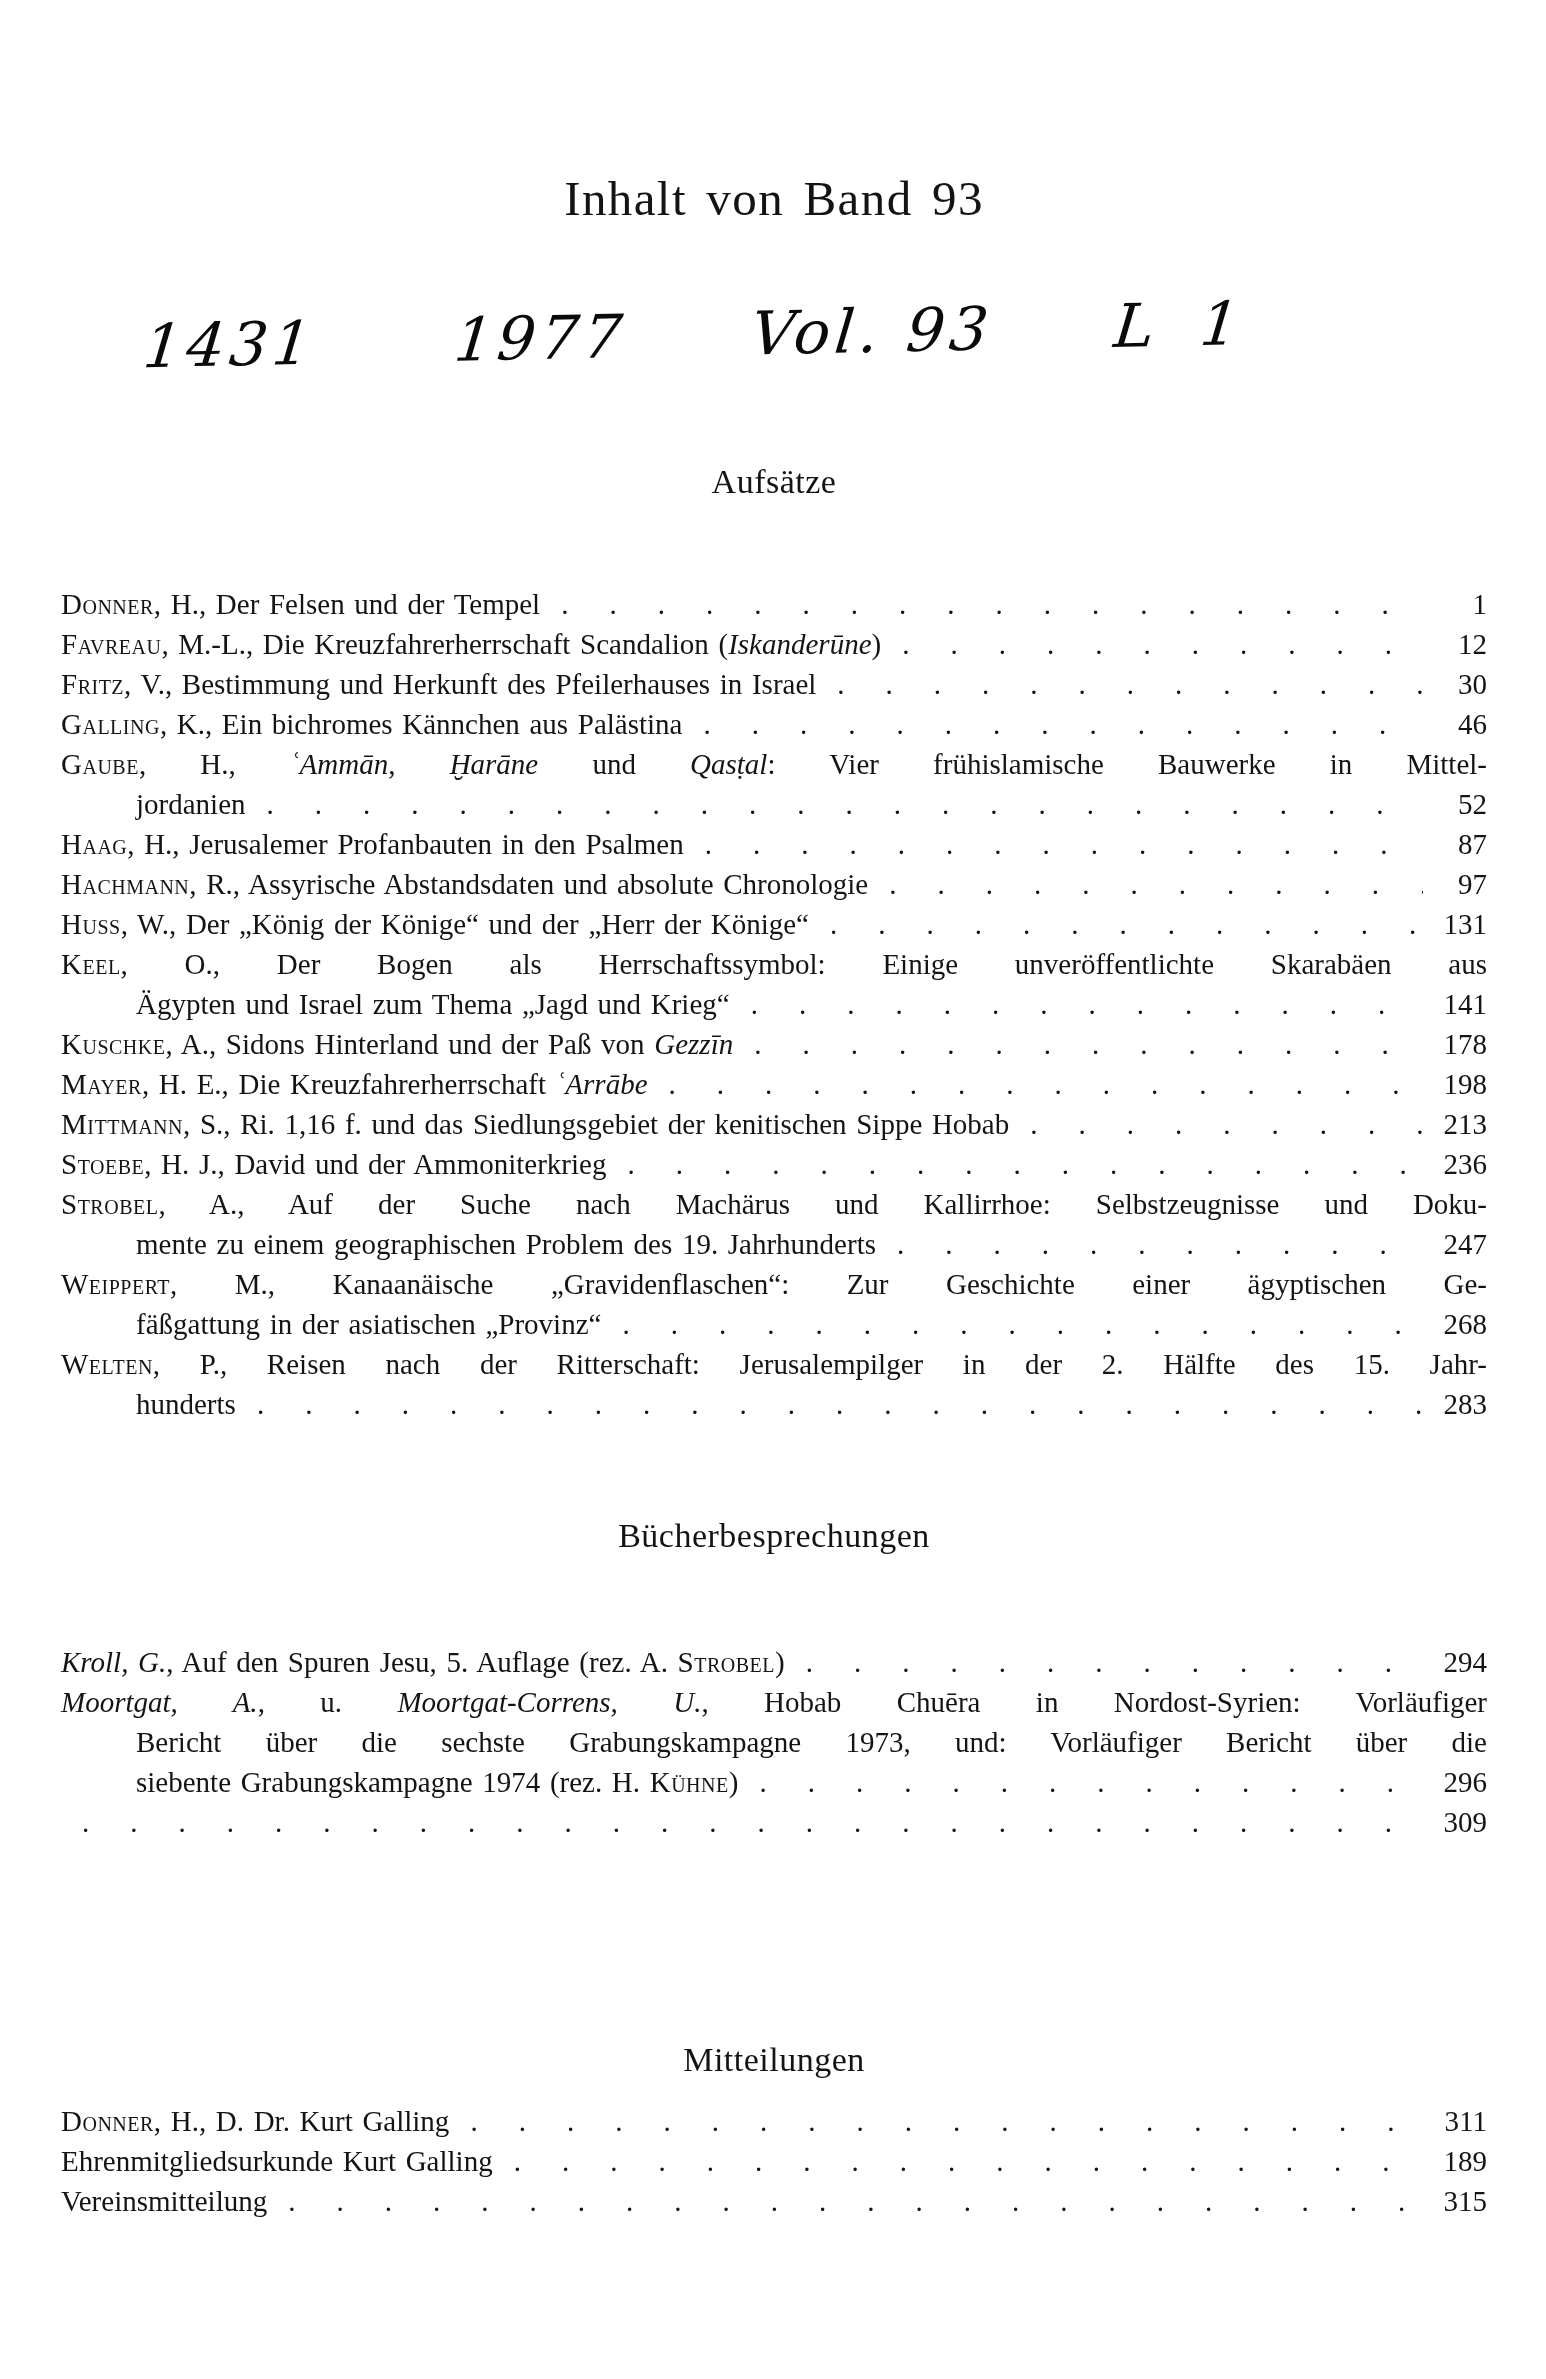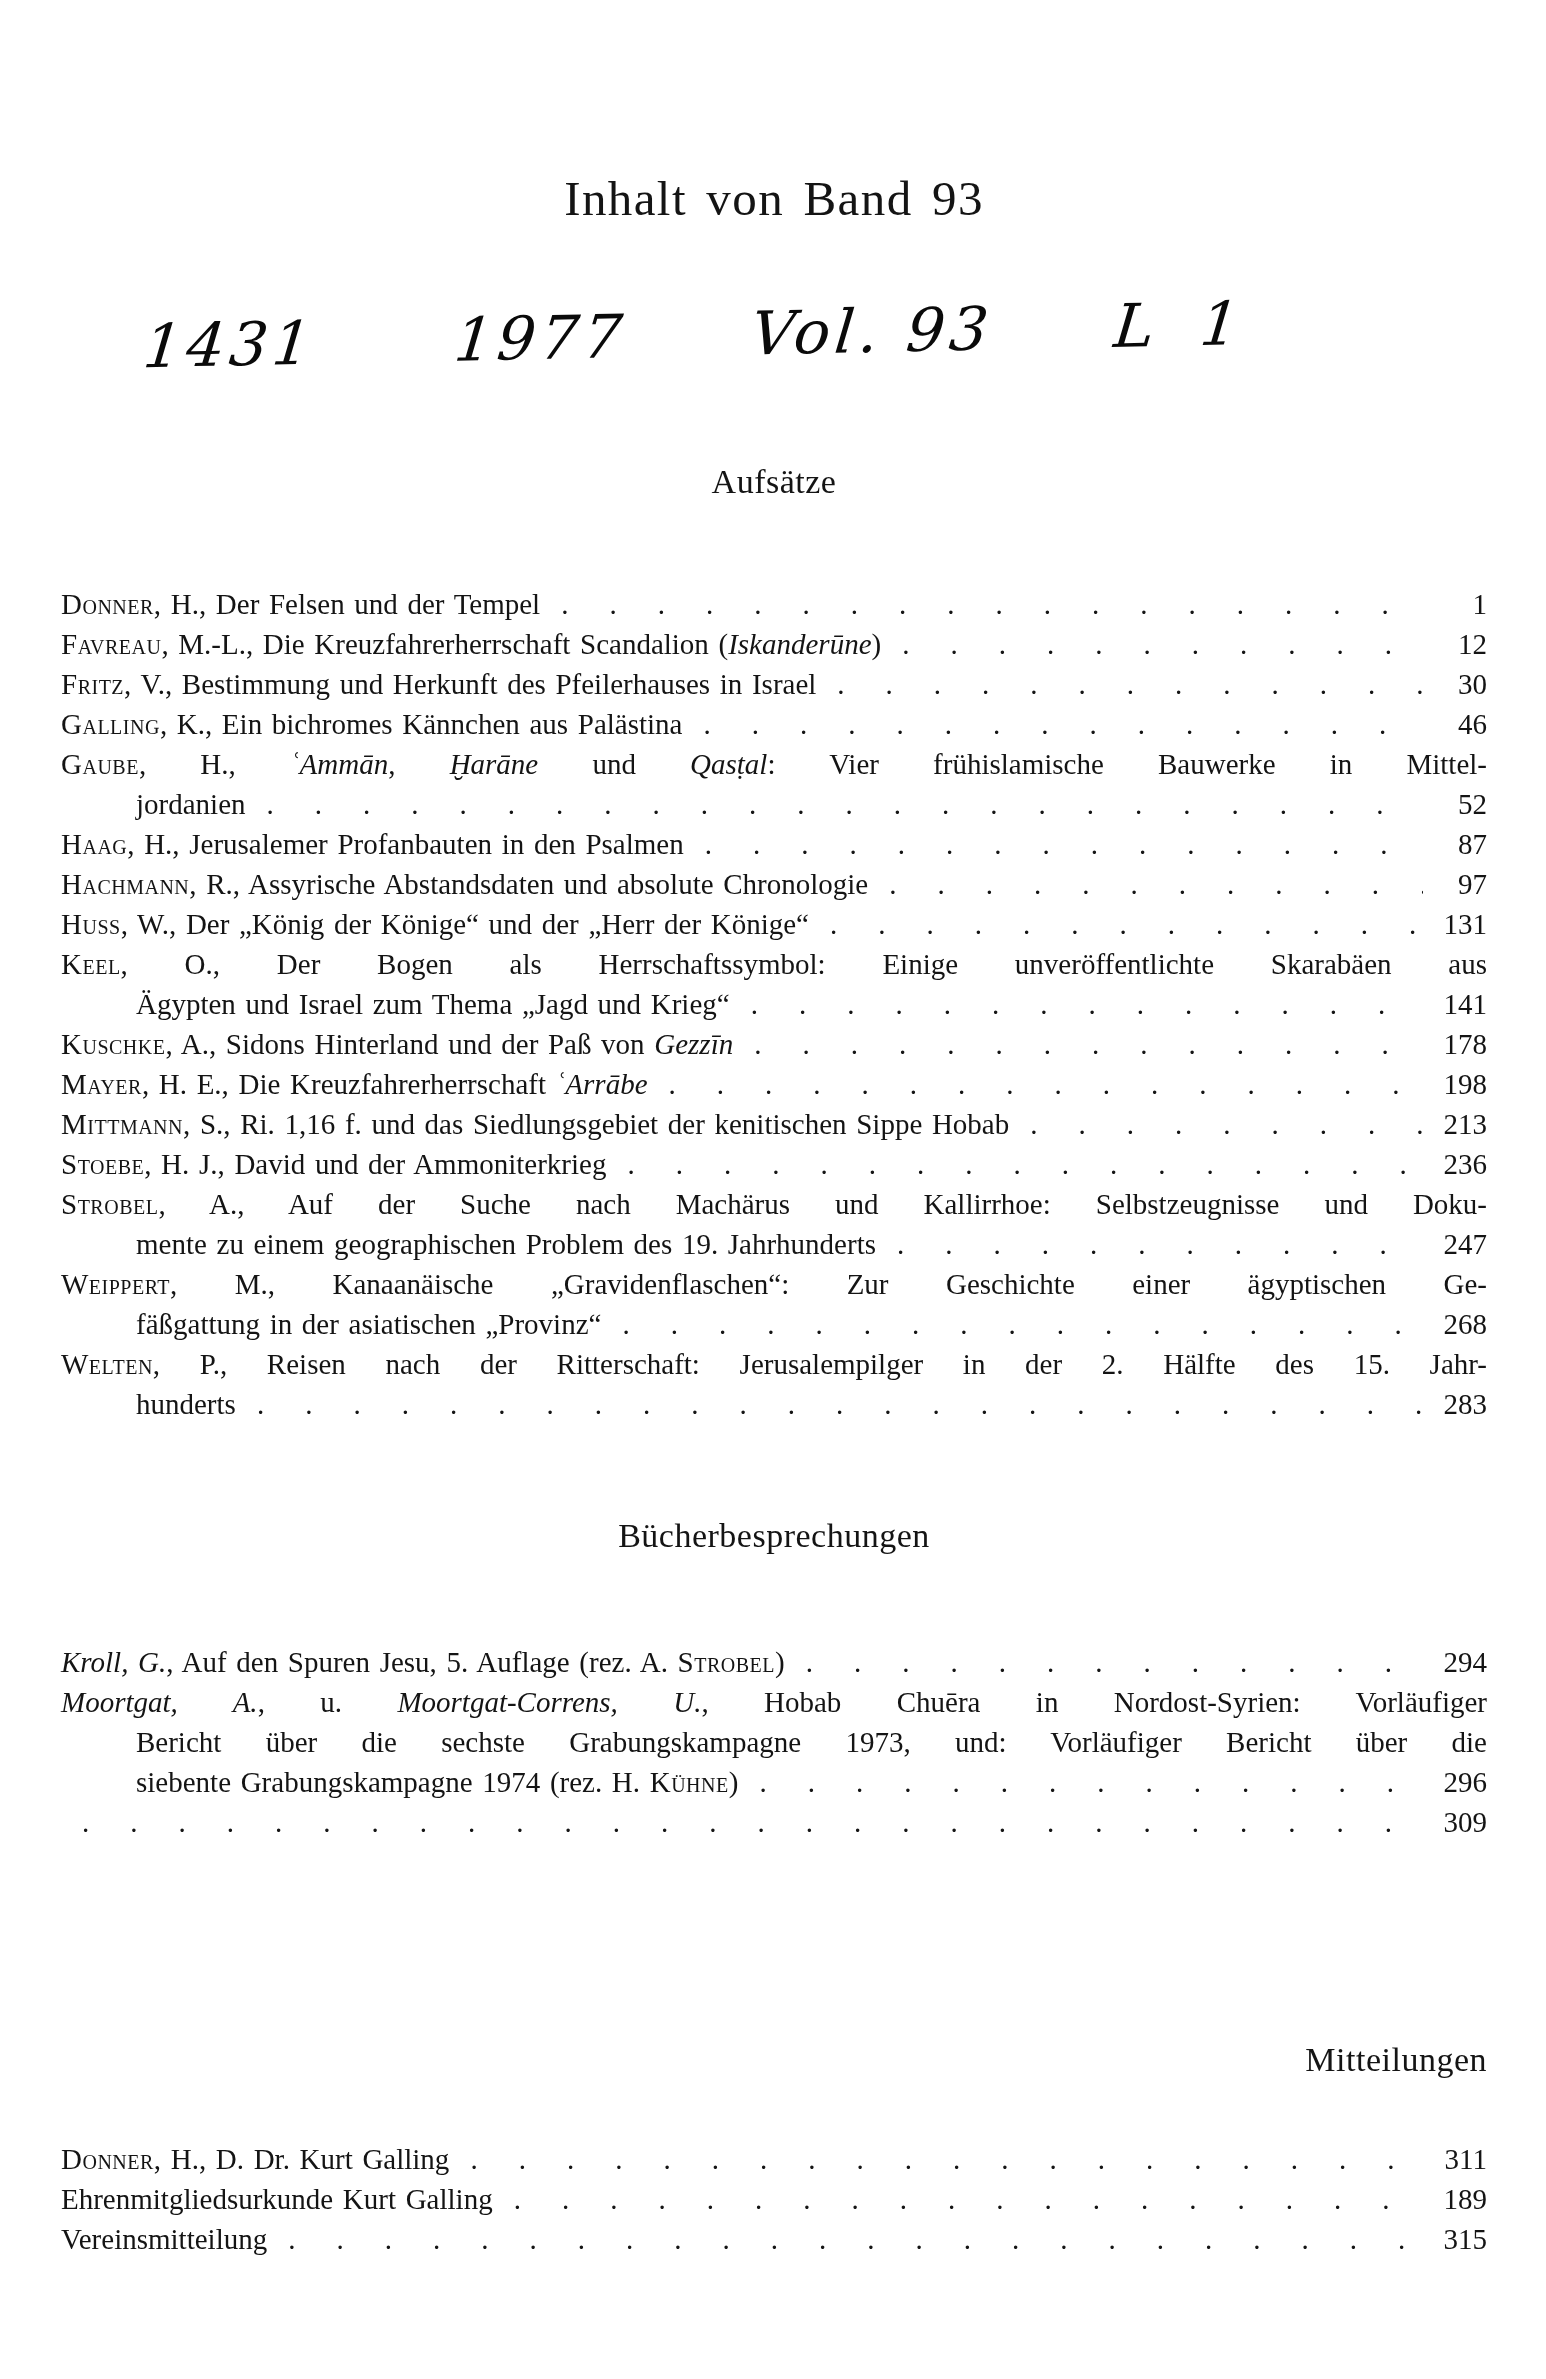--- a/index.html
+++ b/index.html
@@ -45,21 +45,21 @@
 
   .section-heading {
     text-align: center;
     font-size: 34px;
     line-height: 39px;
     font-weight: normal;
     letter-spacing: 0.5px;
   }
   #sections > :nth-child(1) { margin: 58px 0 83px 0; }
   #sections > :nth-child(3) { margin: 92px 0 87px 0; }
-  #sections > :nth-child(5) { margin: 198px 0 60px 0; text-align: right; }
+  #sections > :nth-child(5) { margin: 198px 0 22px 0; }
 
   .entry-list {
     font-size: 29px;
     word-spacing: 2.4px;
   }
   .line {
     display: flex;
     align-items: baseline;
     line-height: 40px;
   }

